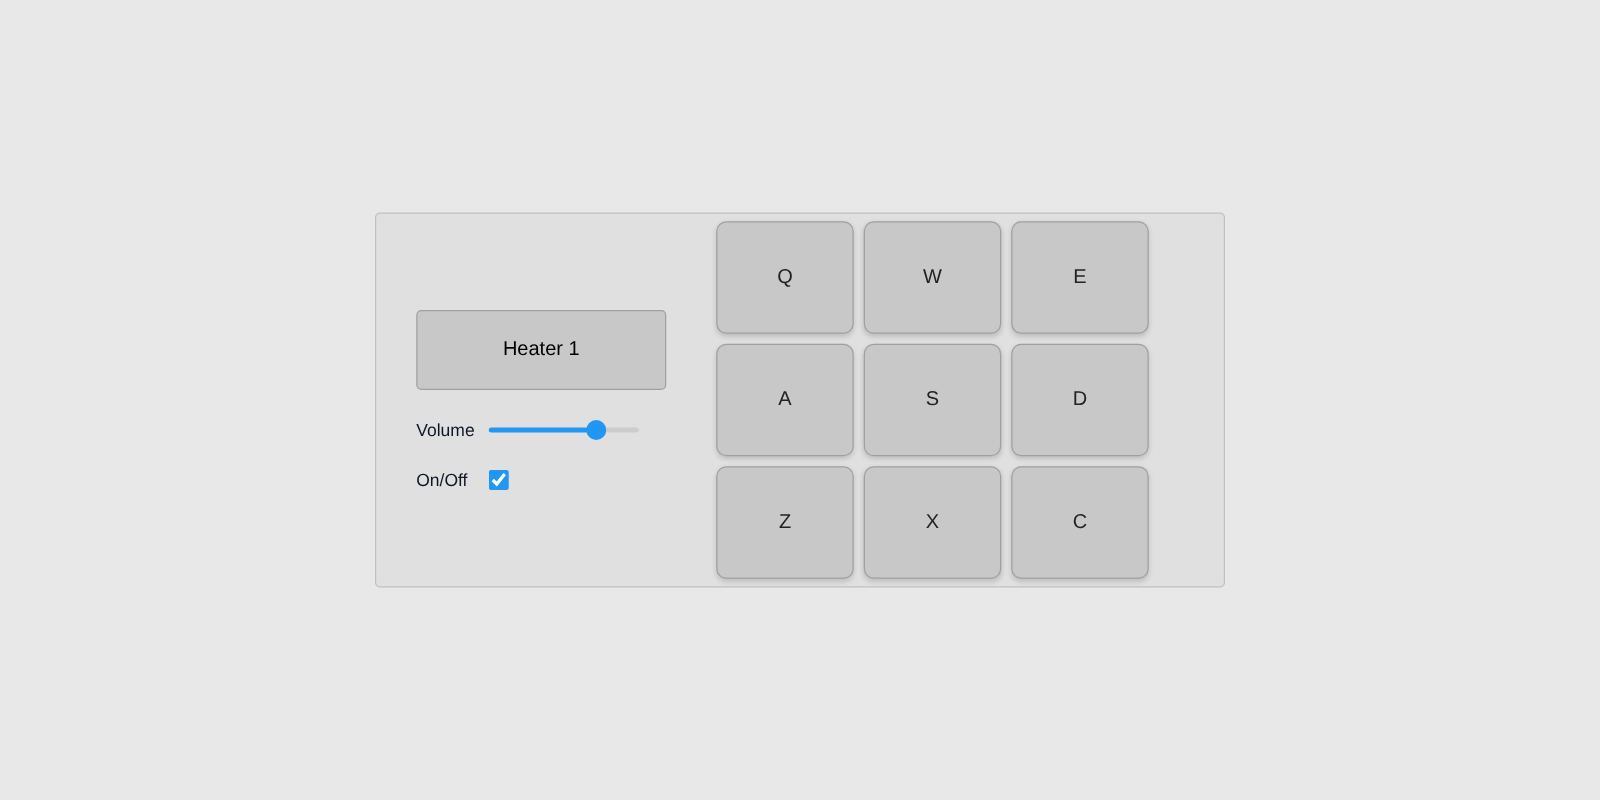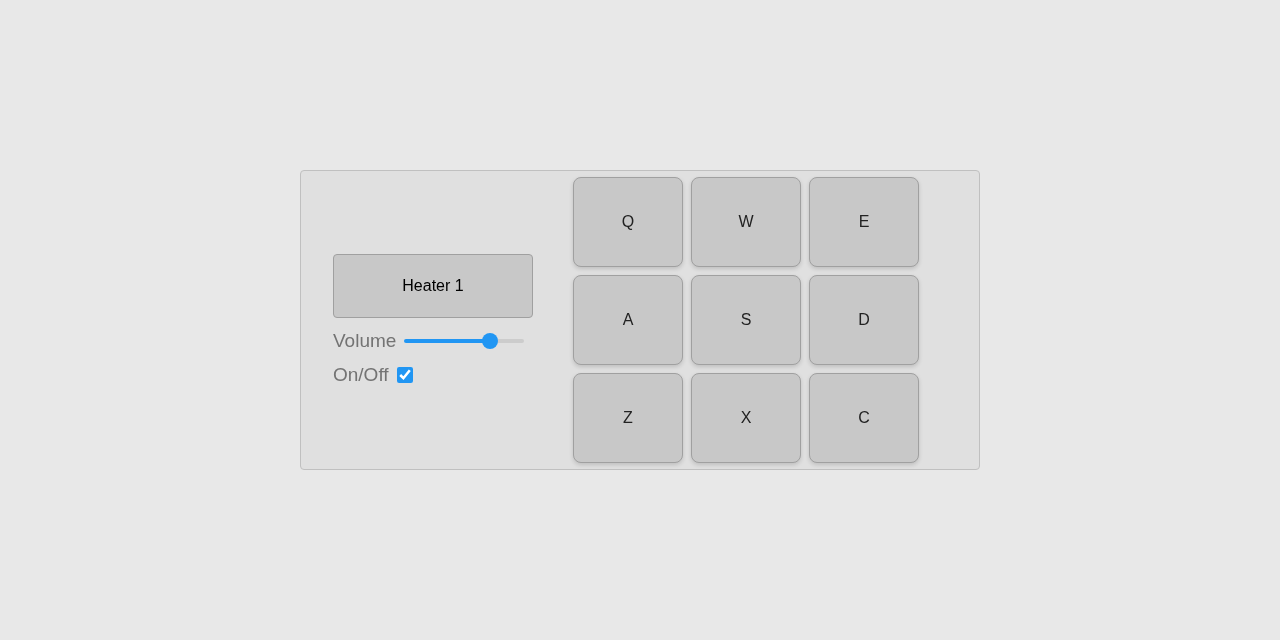--- a/index.html
+++ b/index.html
@@ -28,21 +28,21 @@
       flex-direction: row;
       align-items: center;
       padding: 24px 32px;
       gap: 40px;
     }
 
     .left-section {
       display: flex;
       flex-direction: column;
       align-items: flex-start;
-      gap: 12px;
+      gap: 24px;
       min-width: 200px;
     }
 
     .heater-button {
       background-color: #c8c8c8;
       border: 1px solid #a0a0a0;
       border-radius: 4px;
       width: 200px;
       height: 64px;
       font-size: 16px;
@@ -53,22 +53,22 @@
       justify-content: center;
     }
 
     .control-row {
       display: flex;
       align-items: center;
       gap: 8px;
     }
 
     .control-label {
-      font-size: 19px;
-      color: #737373;
+      font-size: 14px;
+      color: #0f172a;
       min-width: 50px;
     }
 
     input[type="range"] {
       -webkit-appearance: none;
       appearance: none;
       width: 120px;
       height: 4px;
       background: linear-gradient(to right, #2196F3 0%, #2196F3 75%, #ccc 75%, #ccc 100%);
       border-radius: 2px;

